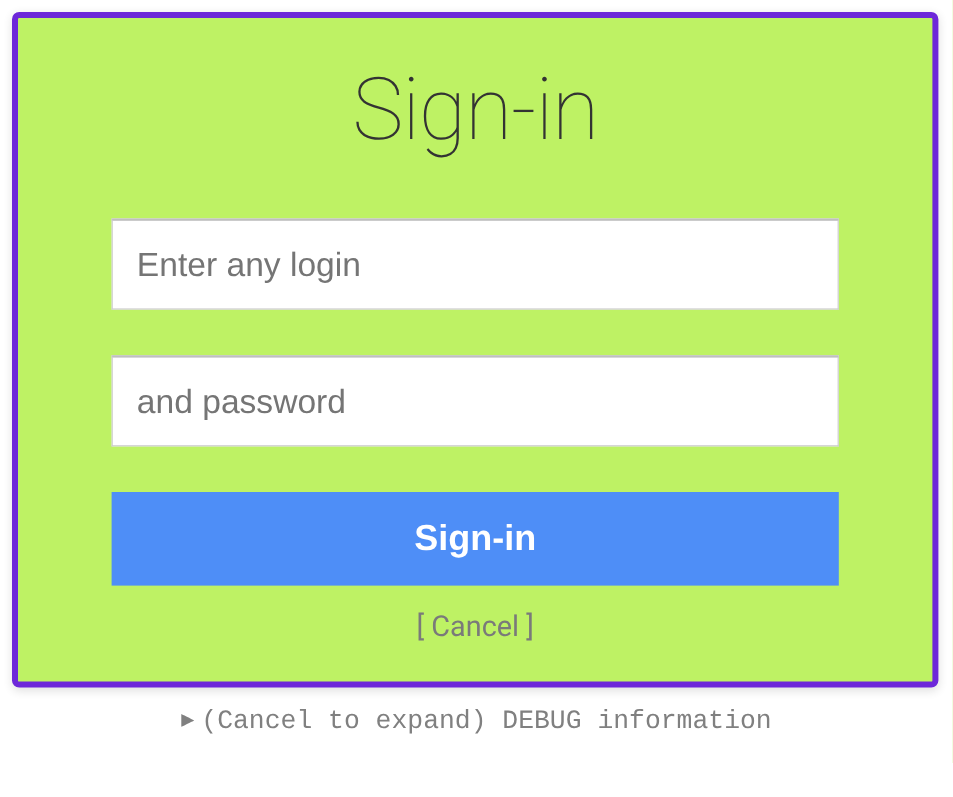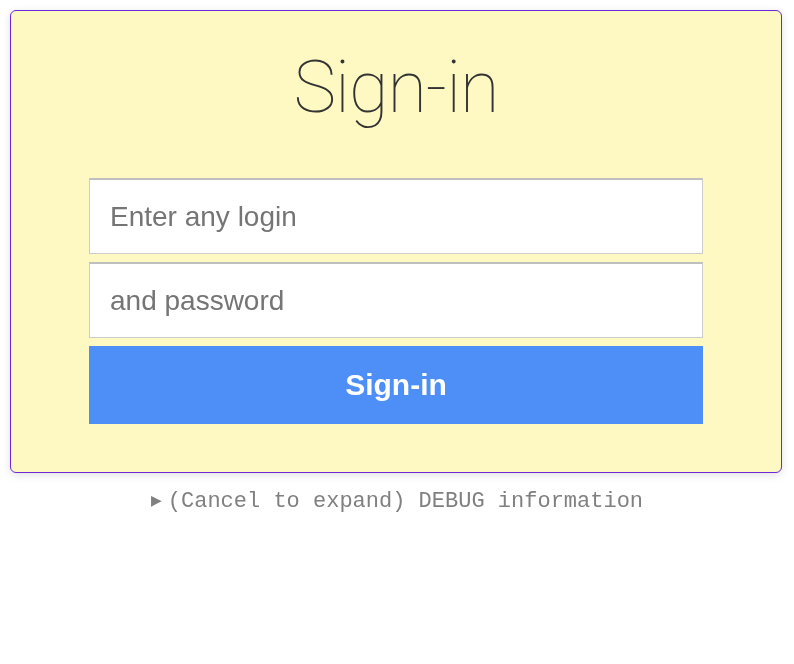--- a/index.html
+++ b/index.html
@@ -8,22 +8,22 @@
       padding: 0;
     }
     body {
       font-family: -apple-system, BlinkMacSystemFont, "Segoe UI", Roboto, "Helvetica Neue", Arial, sans-serif;
       background: #ffffff;
       width: 794px;
       height: 664px;
       padding: 10px;
     }
     .card {
-      background: #fef9c3;
-      border: 1px solid #6d28d9;
+      background: #bef264;
+      border: 5px solid #6d28d9;
       border-radius: 6px;
       box-shadow: 0 2px 8px rgba(0,0,0,0.12);
       width: 772px;
       padding: 28px 78px 28px 78px;
     }
     .title {
       font-size: 72px;
       font-weight: 100;
       color: #333333;
       text-align: center;
@@ -33,21 +33,21 @@
     }
     .input {
       width: 100%;
       height: 76px;
       background: #ffffff;
       border: 1px solid #cccccc;
       border-top: 2px solid #bfbfbf;
       padding: 0 20px;
       font-size: 28px;
       color: #333333;
-      margin-bottom: 8px;
+      margin-bottom: 38px;
       outline: none;
     }
     .input::placeholder {
       color: #757575;
     }
     .btn {
       width: 100%;
       height: 78px;
       background: #4e8ef7;
       border: none;
@@ -89,17 +89,18 @@
 
 <div class="card">
   <h1 class="title">Sign-in</h1>
 
   <input type="text" class="input" placeholder="Enter any login" style="">
 
   <input type="password" class="input" placeholder="and password" style="">
 
   <button class="btn">Sign-in</button>
 
+  <a class="cancel">[ Cancel ]</a>
 </div>
 
 <div class="debug-row">
   <span class="arrow">▶</span><span>(Cancel to expand) DEBUG information</span>
 </div>
 
 </body></html>

